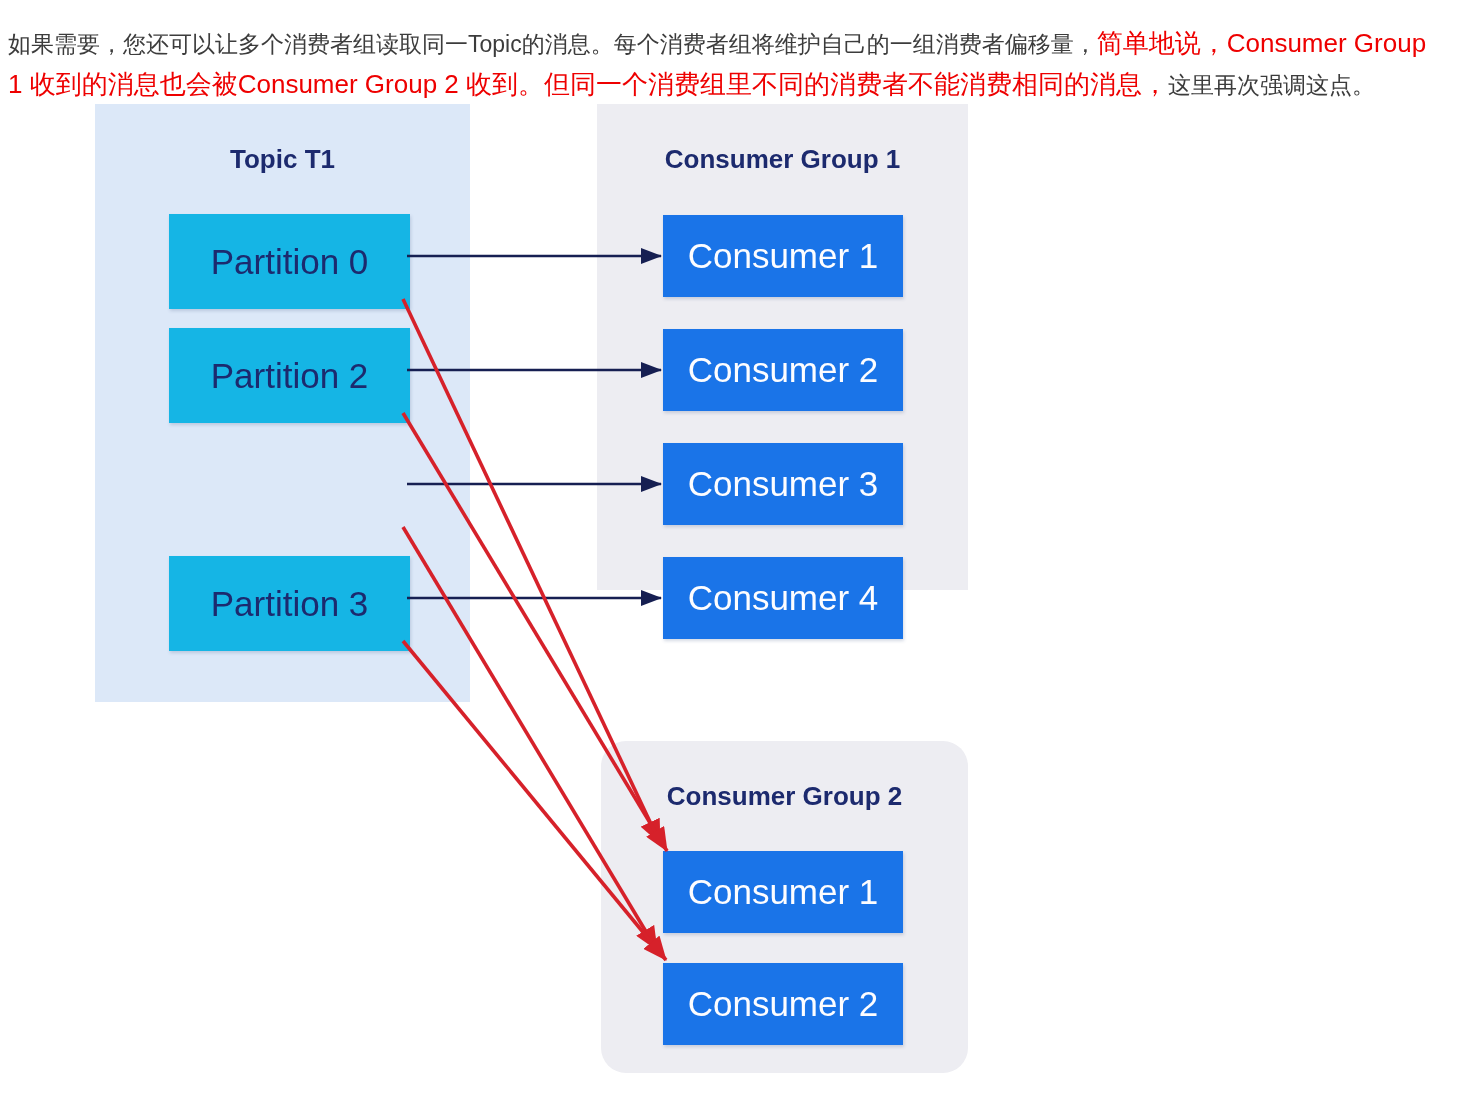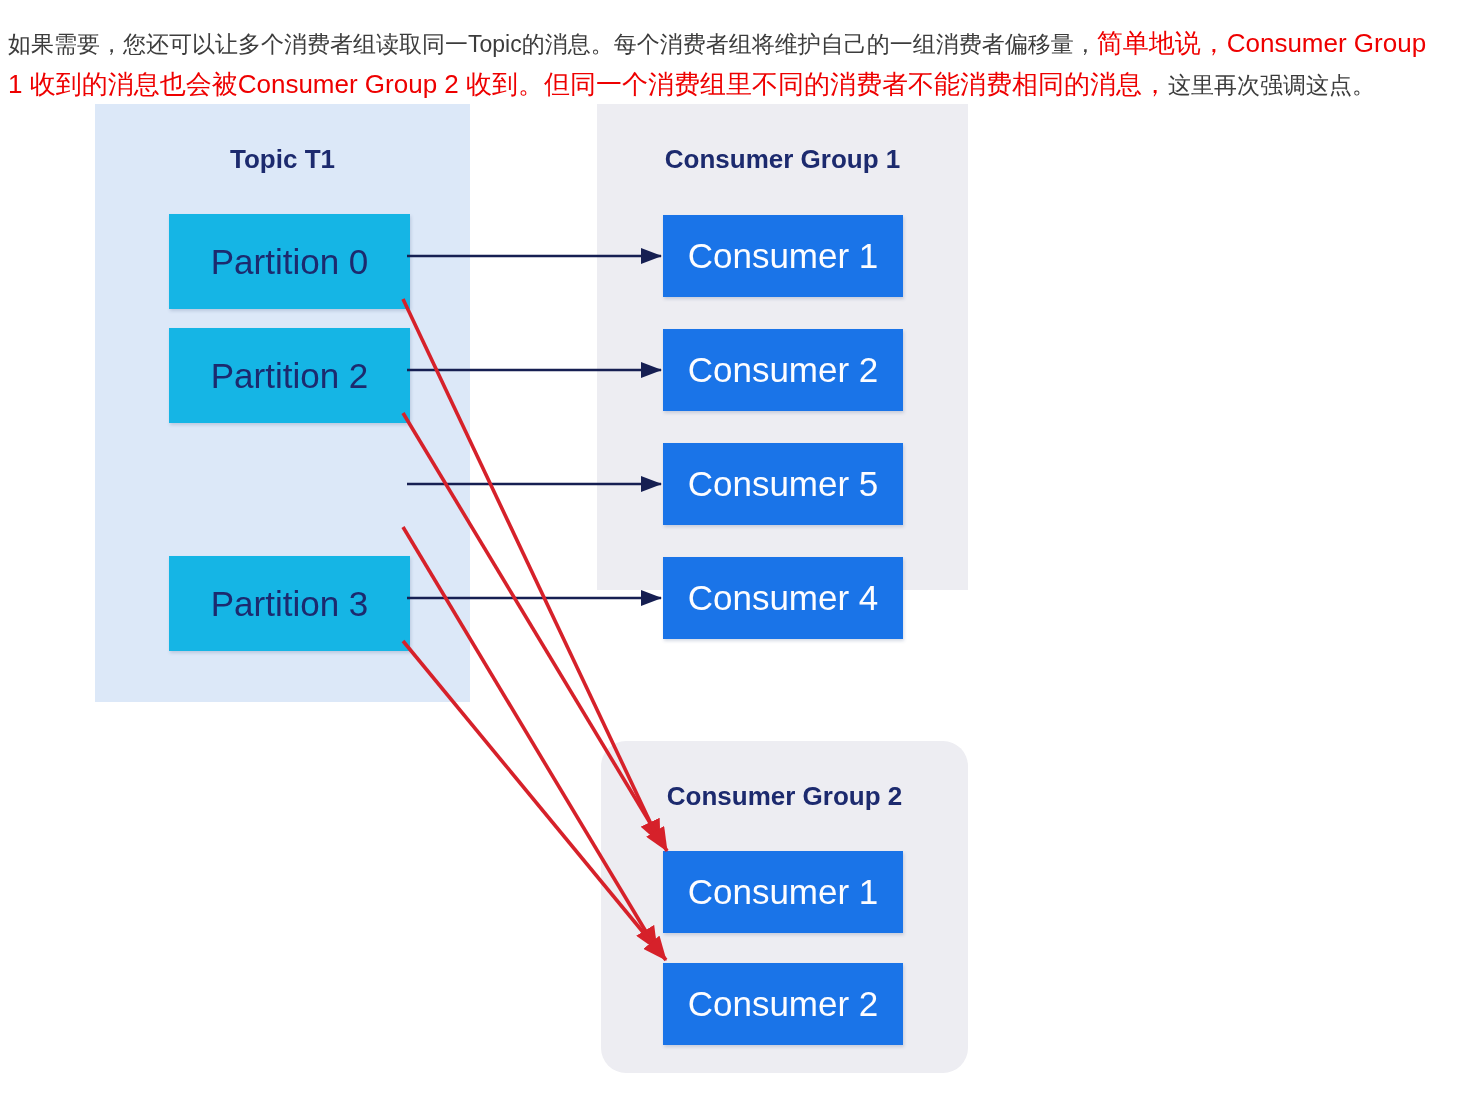--- a/index.html
+++ b/index.html
@@ -60,21 +60,21 @@
       <div class="panel-title">Topic T1</div>
       <div class="node partition" style="top:110px;">Partition 0</div>
       <div class="node partition" style="top:224px;">Partition 2</div>
       <div class="node partition" style="top:452px;">Partition 3</div>
     </div>
 
     <div class="panel group1-panel">
       <div class="panel-title">Consumer Group 1</div>
       <div class="node consumer" style="top:111px;">Consumer 1</div>
       <div class="node consumer" style="top:225px;">Consumer 2</div>
-      <div class="node consumer" style="top:339px;">Consumer 5</div>
+      <div class="node consumer" style="top:339px;">Consumer 3</div>
       <div class="node consumer" style="top:453px;">Consumer 4</div>
     </div>
 
     <div class="panel group2-panel">
       <div class="panel-title">Consumer Group 2</div>
       <div class="node consumer" style="top:110px;">Consumer 1</div>
       <div class="node consumer" style="top:222px;">Consumer 2</div>
     </div>
 
     <svg id="arrows" viewBox="0 0 1474 1118" xmlns="http://www.w3.org/2000/svg">

